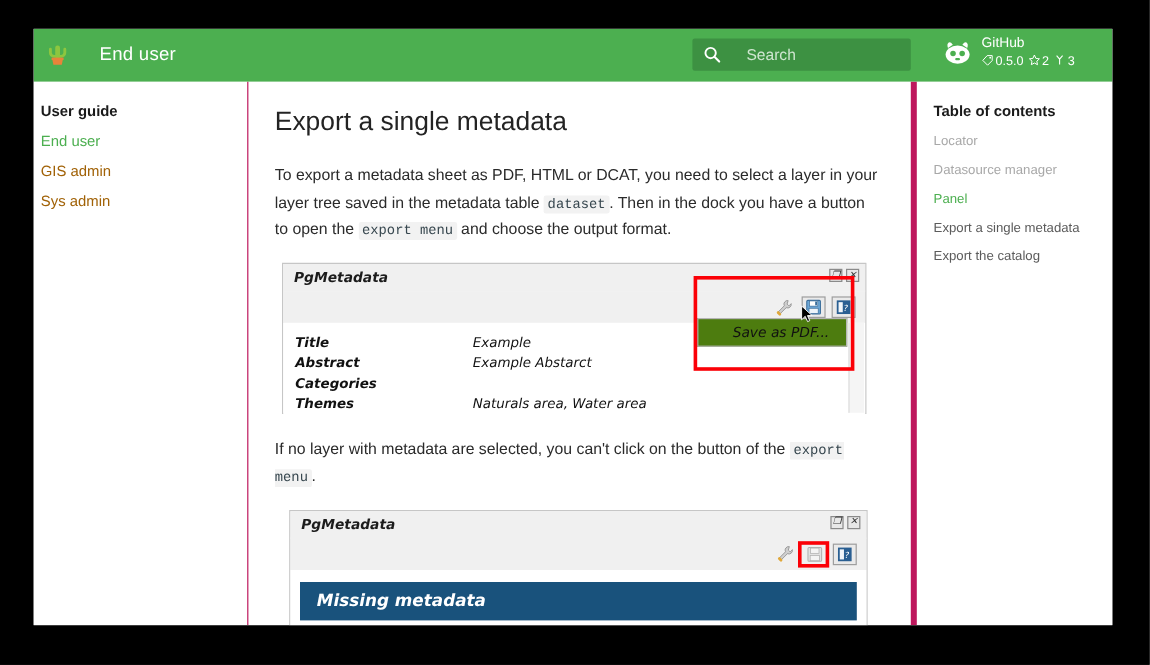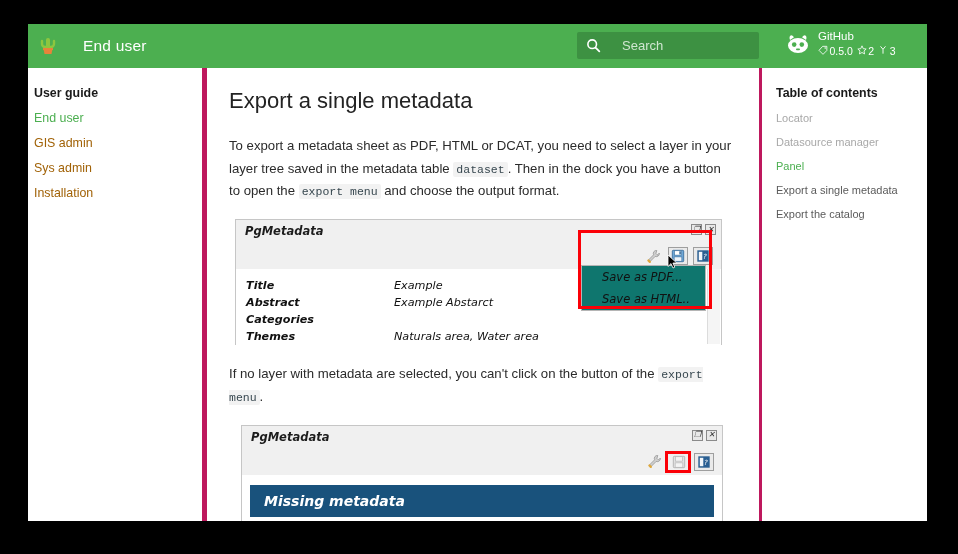--- a/index.html
+++ b/index.html
@@ -65,21 +65,21 @@
 
   
   .body {
     display: flex;
     height: 453px;
     background: #fff;
   }
   .sidebar-left {
     width: 179px;
     padding: 18px 12px 0 6px;
-    border-right: 5px solid #be185d;
+    border-right: 1px solid #be185d;
     flex-shrink: 0;
   }
   .nav-head {
     font-size: 12.4px; font-weight: bold; color: #1a1a1a;
     margin-bottom: 11px;
   }
   .nav-item {
     font-size: 12.4px; color: #a16207;
     margin-bottom: 11px;
     cursor: pointer;
@@ -104,21 +104,21 @@
     font-size: 11.5px;
     background: #f2f2f2;
     color: #37474f;
     padding: 1px 3px;
     border-radius: 2px;
   }
 
   .sidebar-right {
     width: 168px;
     padding: 18px 0 0 14px;
-    border-left: 3px solid #be185d;
+    border-left: 5px solid #be185d;
     flex-shrink: 0;
   }
   .toc-head { font-size: 12.4px; font-weight: bold; color: #1a1a1a; margin-bottom: 12px; }
   .toc-item { font-size: 11px; color: #5b5b5b; margin-bottom: 12px; cursor: pointer; }
   .toc-item.muted { color: #a8a8a8; }
   .toc-item.active { color: #4CAF50; }
 
   
   .shot { position: relative; border: 1px solid #c6c6c6; background: #f5f5f5; font-style: italic; }
   .shot-titlebar {
@@ -145,23 +145,24 @@
   .tool-btn {
     width: 20px; height: 18px;
     display: flex; align-items: center; justify-content: center;
   }
   .tool-btn.framed { border: 1px solid #9e9e9e; background: #eaeaea; }
 
   .red-box { position: absolute; border: 3px solid #fb0007; }
 
   .dropdown {
     position: absolute;
-    background: #0f766e;
+    background: #4d7c0f;
     border: 1px solid #b5b5b5;
     z-index: 6;
+    text-align: right;
   }
   .dd-item {
     font-size: 11.5px; color: #111;
     padding: 4px 14px 4px 20px;
     font-family: "DejaVu Sans", sans-serif;
     white-space: nowrap;
     cursor: pointer;
   }
 
   .meta-table { background: #ffffff; padding: 8px 0 6px 0; }
@@ -256,21 +257,20 @@
     </div>
   </div>
 
   <div class="body">
 
     <div class="sidebar-left">
       <div class="nav-head">User guide</div>
       <div class="nav-item active">End user</div>
       <div class="nav-item">GIS admin</div>
       <div class="nav-item">Sys admin</div>
-      <div class="nav-item">Installation</div>
     </div>
 
     <div class="content">
       <h1>Export a single metadata</h1>
 
       <p class="body-text">
         <span>To export a metadata sheet as PDF, HTML or DCAT, you need to select a layer in your layer tree saved in the metadata table </span><code>dataset</code><span>. Then in the dock you have a button to open the </span><code>export menu</code><span> and choose the output format.</span>
       </p>
 
       <div class="shot" style="margin: 4px 0 0 6px; width: 487px; height: 126px;">
@@ -322,21 +322,20 @@
           <div class="meta-row">
             <span class="meta-key">Themes</span>
             <span class="meta-val">Naturals area, Water area</span>
           </div>
         </div>
 
         <div class="scroll-col"></div>
 
         <div class="dropdown" style="left: 345px; top: 45px; width: 125px;">
           <div class="dd-item">Save as PDF...</div>
-          <div class="dd-item">Save as HTML..</div>
         </div>
 
         <div class="red-box" style="left: 342px; top: 10px; width: 134px; height: 79px; z-index: 7;"></div>
 
         <span style="position:absolute; left:431px; top:34px; z-index:8;">
           <svg width="12" height="16" viewBox="0 0 12 16">
             <path d="M1 1 L1 12.5 L4 9.6 L6 14 L7.8 13.2 L5.9 9 L9.8 9 z" fill="#000" stroke="#fff" stroke-width=".8"></path>
           </svg>
         </span>
       </div>

